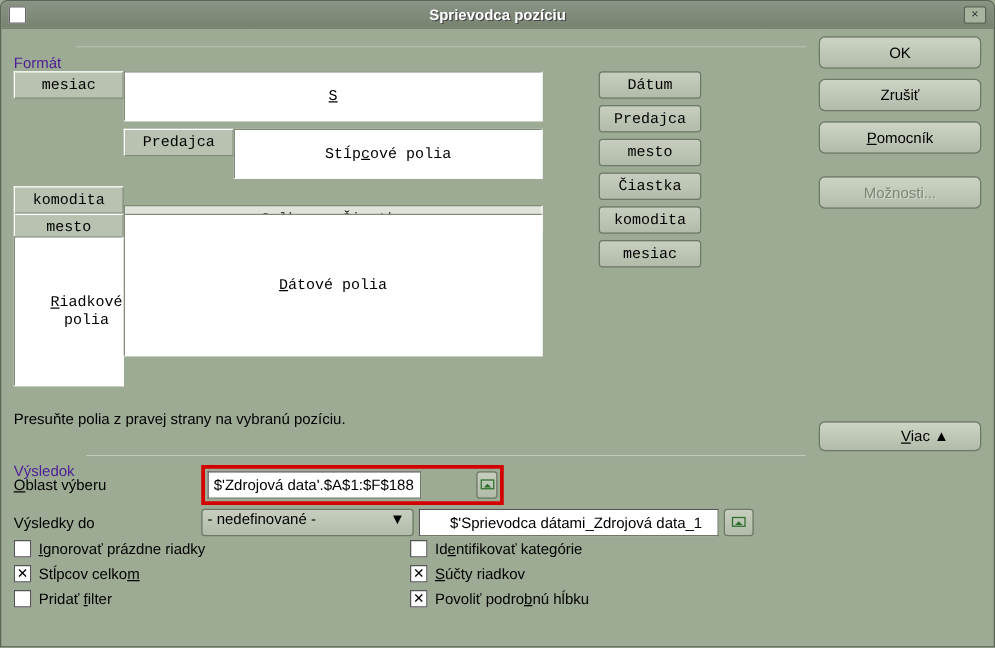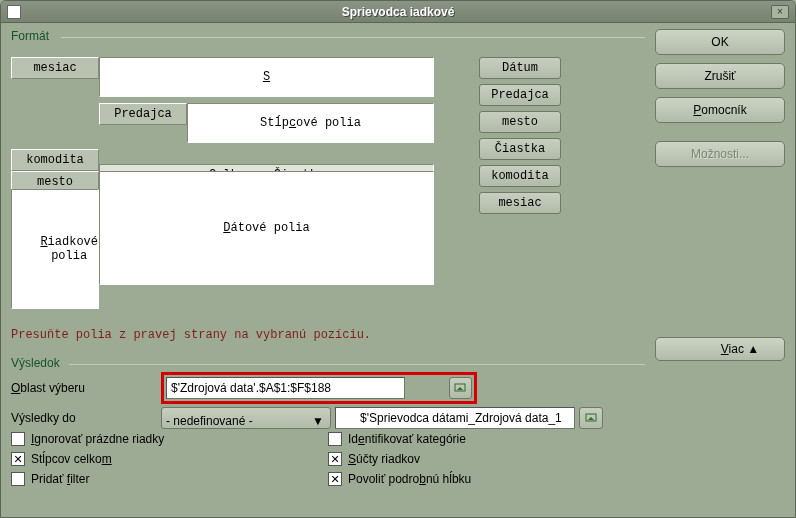--- a/index.html
+++ b/index.html
@@ -73,22 +73,22 @@
   }
 
   fieldset.group {
     border: none;
     margin-bottom: 10px;
     position: relative;
     padding-top: 12px;
   }
   fieldset.group > legend {
     position: absolute;
-    top: 0; left: 0;
-    color: #14532d;
+    top: 14px; left: 0;
+    color: #4c1d95;
   }
   fieldset.group > .rule {
     position: absolute;
     top: 8px;
     right: 0;
     height: 1px;
     background: #7a8475;
     border-bottom: 1px solid #c1cbb8;
   }
 
@@ -145,21 +145,21 @@
     height: 22px;
     background: linear-gradient(to bottom,#c7cebf,#b2bba9);
     border: 1px solid #6d7866;
     border-radius: 3px;
     text-align: center;
     line-height: 20px;
     cursor: pointer;
   }
 
   
-  .hint { margin-top: 6px; color: #7f1d1d; font-family: Liberation Mono, monospace; }
+  .hint { margin-top: 6px; color: #000000; }
 
   
   .form-row {
     display: flex;
     align-items: center;
     margin: 3px 0;
   }
   .form-row .lbl { width: 150px; }
   .txt {
     background: #fff;
@@ -168,41 +168,41 @@
     border-left-color: #555;
     height: 22px;
     padding: 2px 4px;
     font-size: 12px;
   }
   .highlight-red {
     border: 3px solid #d40000;
     padding: 2px;
     display: flex;
     align-items: flex-start;
-    width: 316px;
+    width: 242px;
     gap: 40px;
   }
   .minibtn {
     width: 24px; height: 22px;
     background: linear-gradient(to bottom,#c7cebf,#b2bba9);
     border: 1px solid #6d7866;
     border-radius: 3px;
     margin-left: 4px;
     display:flex;align-items:center;justify-content:center;
     cursor:pointer;
   }
   .minibtn svg { display:block; }
   .combo {
     width: 170px;
     height: 22px;
     background: linear-gradient(to bottom,#c7cebf,#b2bba9);
     border: 1px solid #6d7866;
     border-radius: 3px;
     display: flex;
-    align-items: flex-end;
+    align-items: flex-start;
     padding: 0 4px;
     position: relative;
   }
   .combo .arrow {
     position: absolute;
     right: 4px;
     width: 16px;
     text-align: center;
   }
   .checks {
@@ -249,21 +249,21 @@
     margin-bottom: 150px;
     padding-left: 40px;
   }
 </style>
 </head>
 <body>
 
 <div class="window">
   <div class="titlebar">
     <span class="tb-icon"></span>
-    <span class="tb-title">Sprievodca iadkové</span>
+    <span class="tb-title">Sprievodca pozíciu</span>
     <span class="tb-close">×</span>
   </div>
 
   <div class="content">
     <div class="main-col">
 
       <fieldset class="group">
         <legend>Formát</legend>
         <div class="rule" style="left:50px;"></div>
 

